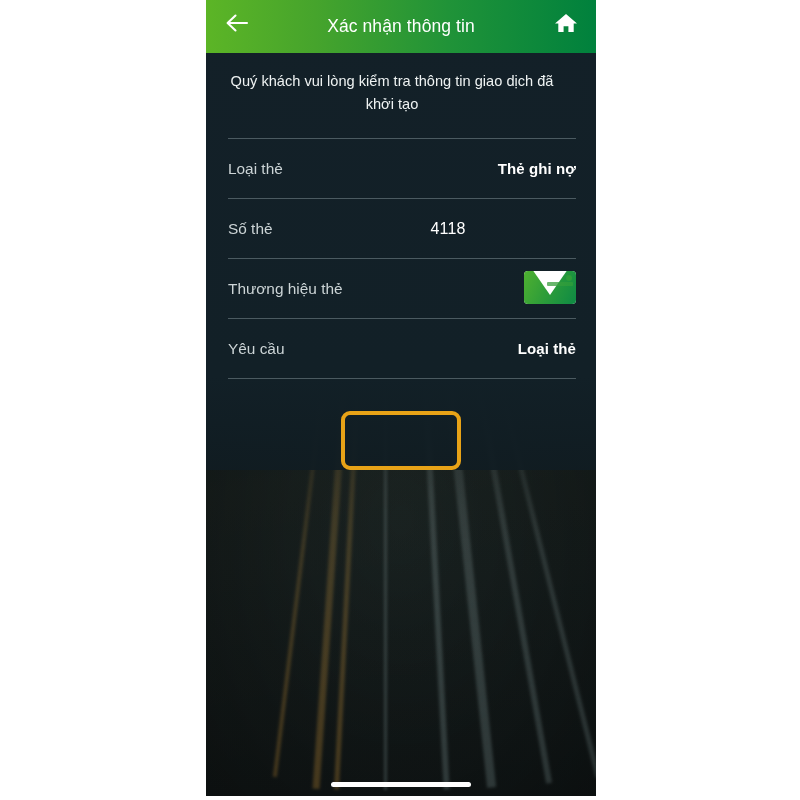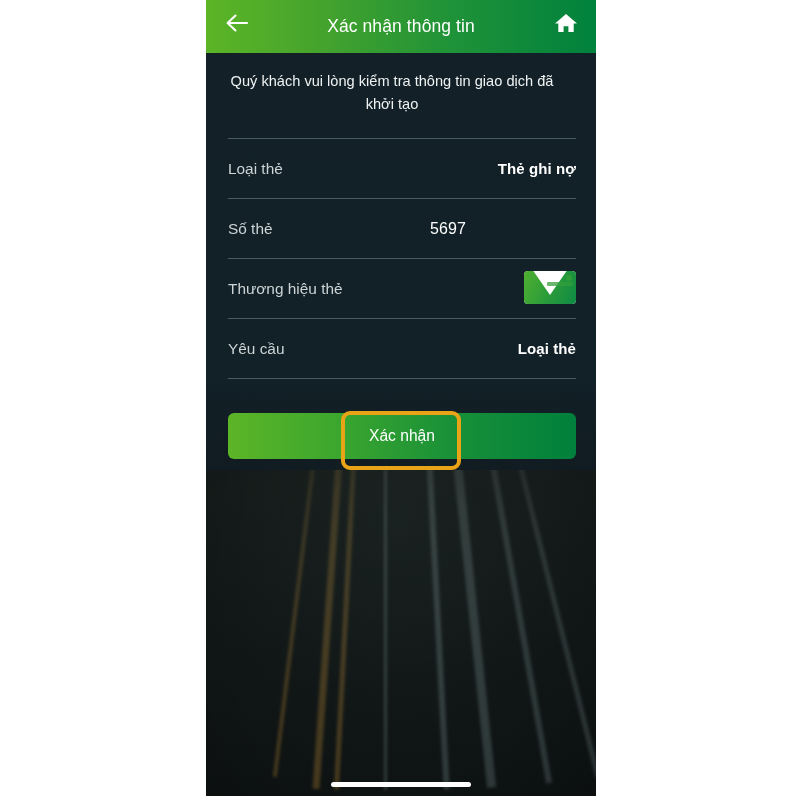--- a/index.html
+++ b/index.html
@@ -331,21 +331,21 @@
 
       <div class="info-row">
         <span class="row-label">Loại thẻ</span>
         <span class="row-value">Thẻ ghi nợ</span>
       </div>
 
       <div class="divider"></div>
 
       <div class="info-row">
         <span class="row-label">Số thẻ</span>
-        <span class="row-value centered">5697</span>
+        <span class="row-value centered">4118</span>
       </div>
 
       <div class="divider"></div>
 
       <div class="info-row">
         <span class="row-label">Thương hiệu thẻ</span>
         <span class="card-brand">
           <span class="green-left"></span>
           <span class="chevron"></span>
           <span class="vcb-mark"></span>
@@ -356,20 +356,19 @@
       <div class="divider"></div>
 
       <div class="info-row">
         <span class="row-label">Yêu cầu</span>
         <span class="row-value">Loại thẻ</span>
       </div>
 
       <div class="divider"></div>
     </div>
 
-    <button class="confirm-btn">Xác nhận</button>
 
     <div class="annotation-box"></div>
 
     <div class="home-indicator"></div>
 
   </div>
 </div>
 
 </body></html>

